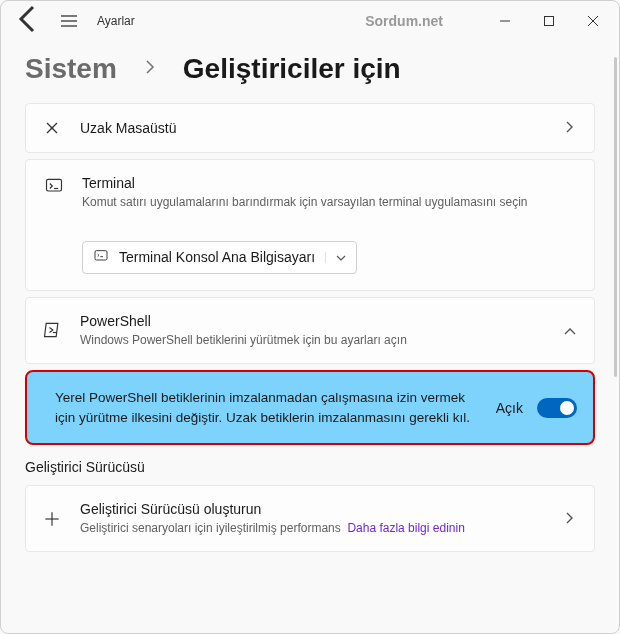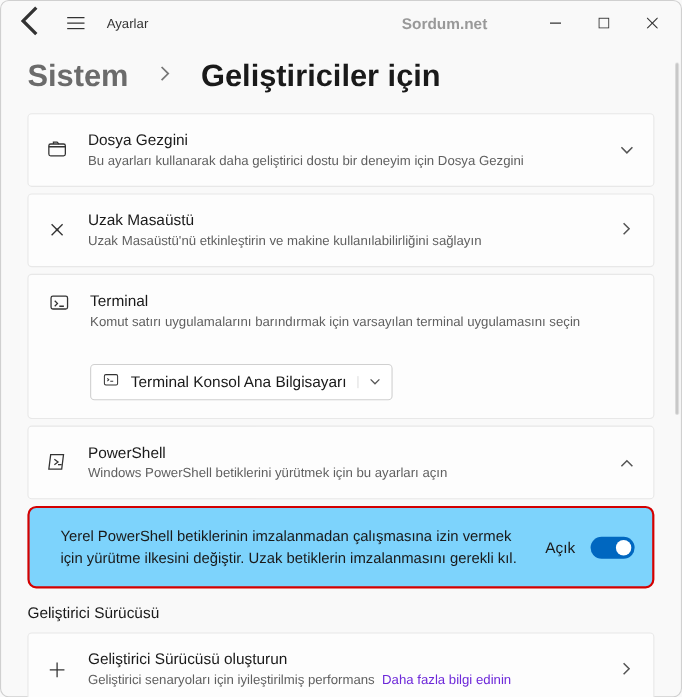--- a/index.html
+++ b/index.html
@@ -182,50 +182,31 @@
     <div class="breadcrumb">
       <span class="level1">Sistem</span>
       <span class="chev">
         <svg width="10" height="14" viewBox="0 0 10 14">
             <path d="M2 1 L8 7 L2 13" stroke="#777" stroke-width="1.6" fill="none"></path>
           </svg>
       </span>
       <span class="level2">Geliştiriciler için</span>
     </div>
 
-    <div class="card">
-      <div class="icon">
-        <svg viewBox="0 0 24 24">
-            <rect x="3" y="6" width="18" height="13" rx="2"></rect>
-            <path d="M3 9h18"></path>
-            <path d="M8 6v-2h4l2 2"></path>
-          </svg>
-      </div>
-      <div class="body">
-        <div class="title">Dosya Gezgini</div>
-        <div class="desc">Bu ayarları kullanarak daha geliştirici dostu bir deneyim için Dosya Gezgini</div>
-      </div>
-      <div class="chev-right">
-        <svg width="12" height="8" viewBox="0 0 12 8">
-            <path d="M1 1 L6 6 L11 1" stroke="#555" stroke-width="1.4" fill="none"></path>
-          </svg>
-      </div>
-    </div>
 
     <div class="card">
       <div class="icon">
         <svg viewBox="0 0 24 24">
             <path d="M6 18 L18 6"></path>
             <path d="M6 6 L18 18"></path>
             <circle cx="12" cy="12" r="1.5" fill="#333" stroke="none"></circle>
           </svg>
       </div>
       <div class="body">
         <div class="title">Uzak Masaüstü</div>
-        <div class="desc">Uzak Masaüstü'nü etkinleştirin ve makine kullanılabilirliğini sağlayın</div>
       </div>
       <div class="chev-right">
         <svg width="8" height="12" viewBox="0 0 8 12">
             <path d="M1 1 L6 6 L1 11" stroke="#555" stroke-width="1.4" fill="none"></path>
           </svg>
       </div>
     </div>
 
     <div class="card terminal-card">
       <div class="row1">

